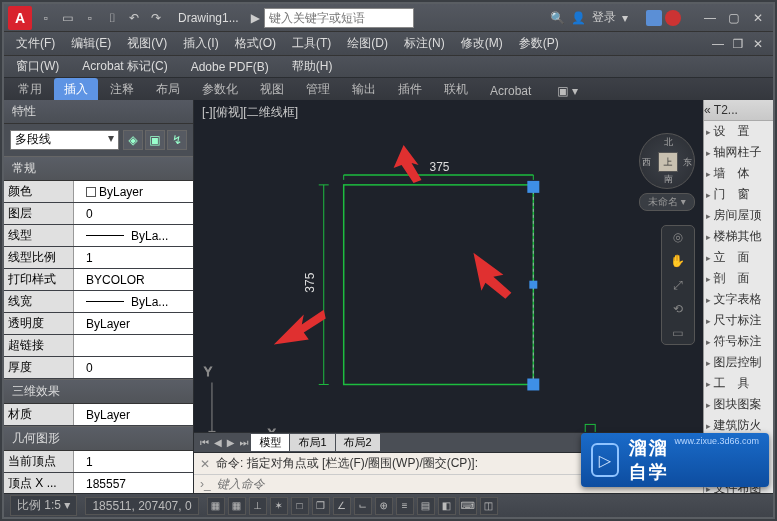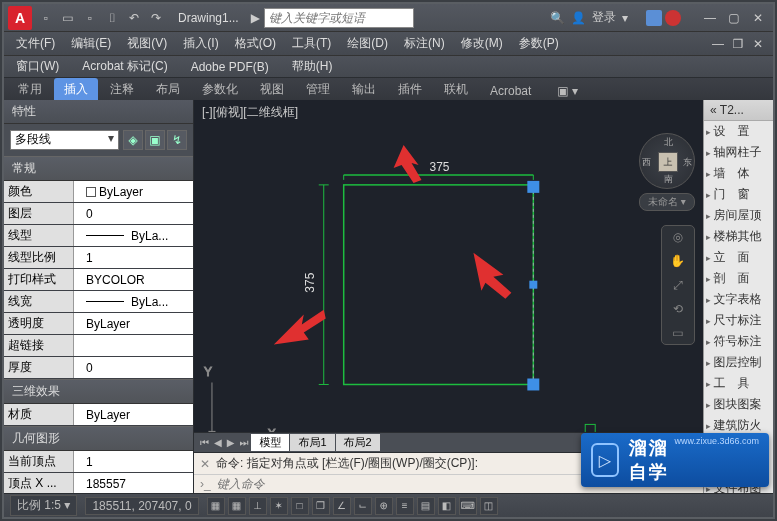--- a/index.html
+++ b/index.html
@@ -4,21 +4,21 @@
 <style>
 *{box-sizing:border-box;margin:0;padding:0;font-family:"Microsoft YaHei",SimSun,sans-serif;font-size:12px;user-select:none}
 body{background:#5a5e63;width:777px;height:521px;overflow:hidden;position:relative;border:2px solid #3a3e43}
 .win{position:absolute;inset:2px;display:flex;flex-direction:column}
 .titlebar{height:28px;background:linear-gradient(#545860,#4a4e55);display:flex;align-items:center;padding:0 4px;border-bottom:1px solid #333}
 .logo{width:24px;height:24px;background:#d9232e;color:#fff;font-weight:bold;display:flex;align-items:center;justify-content:center;font-size:14px;border-radius:2px;margin-right:4px}
 .qat{display:flex;gap:2px}
 .qat span{width:20px;height:20px;display:flex;align-items:center;justify-content:center;color:#ccc;cursor:pointer}
 .doc-name{color:#ddd;margin:12px 12px}
 .search-box{background:#fff;border:1px solid #888;height:20px;width:150px;display:flex;align-items:center}
-.search-box input{border:none;outline:none;width:100%;padding:0 4px;font-style:italic;color:#666}
+.search-box input{border:none;outline:none;width:100%;padding:0 4px;color:#666}
 .title-right{margin-left:auto;display:flex;align-items:center;gap:6px;color:#ccc}
 .title-right span{cursor:pointer}
 .title-icons{display:flex;gap:3px;margin-left:12px}
 .title-icons i{width:16px;height:16px;display:inline-block}
 .x-ico{background:#5b8fd6;border-radius:2px}
 .q-ico{background:#c33;border-radius:50%}
 .wctl{display:flex;gap:2px;margin-left:12px}
 .wctl span{width:22px;height:18px;display:flex;align-items:center;justify-content:center;color:#ccc;cursor:pointer}
 .menubar{height:24px;background:linear-gradient(#4e525a,#44484f);display:flex;align-items:center;padding:0 6px;gap:4px;border-bottom:1px solid #333}
 .menubar .mi{color:#ddd;padding:2px 6px;cursor:pointer}
@@ -59,21 +59,21 @@
 .navtools span{color:#888;cursor:pointer}
 .model-tabs{height:20px;background:#4a4e55;display:flex;align-items:center;padding:0 4px;gap:1px;border-top:1px solid #2a2d31}
 .model-tabs .nav{color:#bbb;padding:0 2px;cursor:pointer;font-size:10px}
 .model-tabs .mt{background:#d9d9d9;color:#000;padding:1px 8px;cursor:pointer;font-size:11px}
 .model-tabs .mt.active{background:#fff}
 .cmd-area{background:#4a4e55;border-top:1px solid #2a2d31}
 .cmd-hist{background:#f2ede7;color:#333;padding:2px 6px;display:flex;align-items:center;gap:6px}
 .cmd-line{background:#f2ede7;color:#777;padding:2px 6px;display:flex;align-items:center;gap:6px;border-top:1px solid #ccc}
 .cmd-line input{border:none;outline:none;background:transparent;flex:1;font-style:italic;color:#888}
 .right-panel{width:70px;background:#e8e8e8;border-left:1px solid #999;display:flex;flex-direction:column}
-.rp-title{background:linear-gradient(#d8d8d8,#c8c8c8);padding:3px 6px;color:#333;border-bottom:1px solid #aaa}
+.rp-title{background:linear-gradient(#d8d8d8,#c8c8c8);padding:3px 0;color:#333;border-bottom:1px solid #aaa}
 .rp-list{flex:1;overflow:hidden}
 .rp-item{display:flex;align-items:center;gap:3px;padding:2px 2px;color:#333;cursor:pointer;white-space:nowrap}
 .rp-item::before{content:"▸";color:#666;font-size:9px}
 .statusbar{height:24px;background:linear-gradient(#4a4e55,#3f434a);display:flex;align-items:center;padding:0 6px;gap:8px;color:#bbb;border-top:1px solid #2a2d31}
 .statusbar .sbx{background:#3a3e45;padding:1px 6px;border:1px solid #555}
 .sb-icons{display:flex;gap:3px}
 .sb-icons span{width:18px;height:18px;background:#3a3e45;border:1px solid #555;display:flex;align-items:center;justify-content:center;cursor:pointer;font-size:10px}
 .brand{position:absolute;right:6px;bottom:32px;width:188px;height:54px;background:linear-gradient(#1a6bc9,#0d4da0);border-radius:4px;display:flex;align-items:center;padding:0 10px;gap:10px;box-shadow:0 2px 6px rgba(0,0,0,.5)}
 .brand .play{width:34px;height:34px;border:2px solid #8fc3ff;border-radius:6px;display:flex;align-items:center;justify-content:center;color:#cfe5ff;font-size:16px}
 .brand .btxt{color:#fff;display:flex;flex-direction:row}

